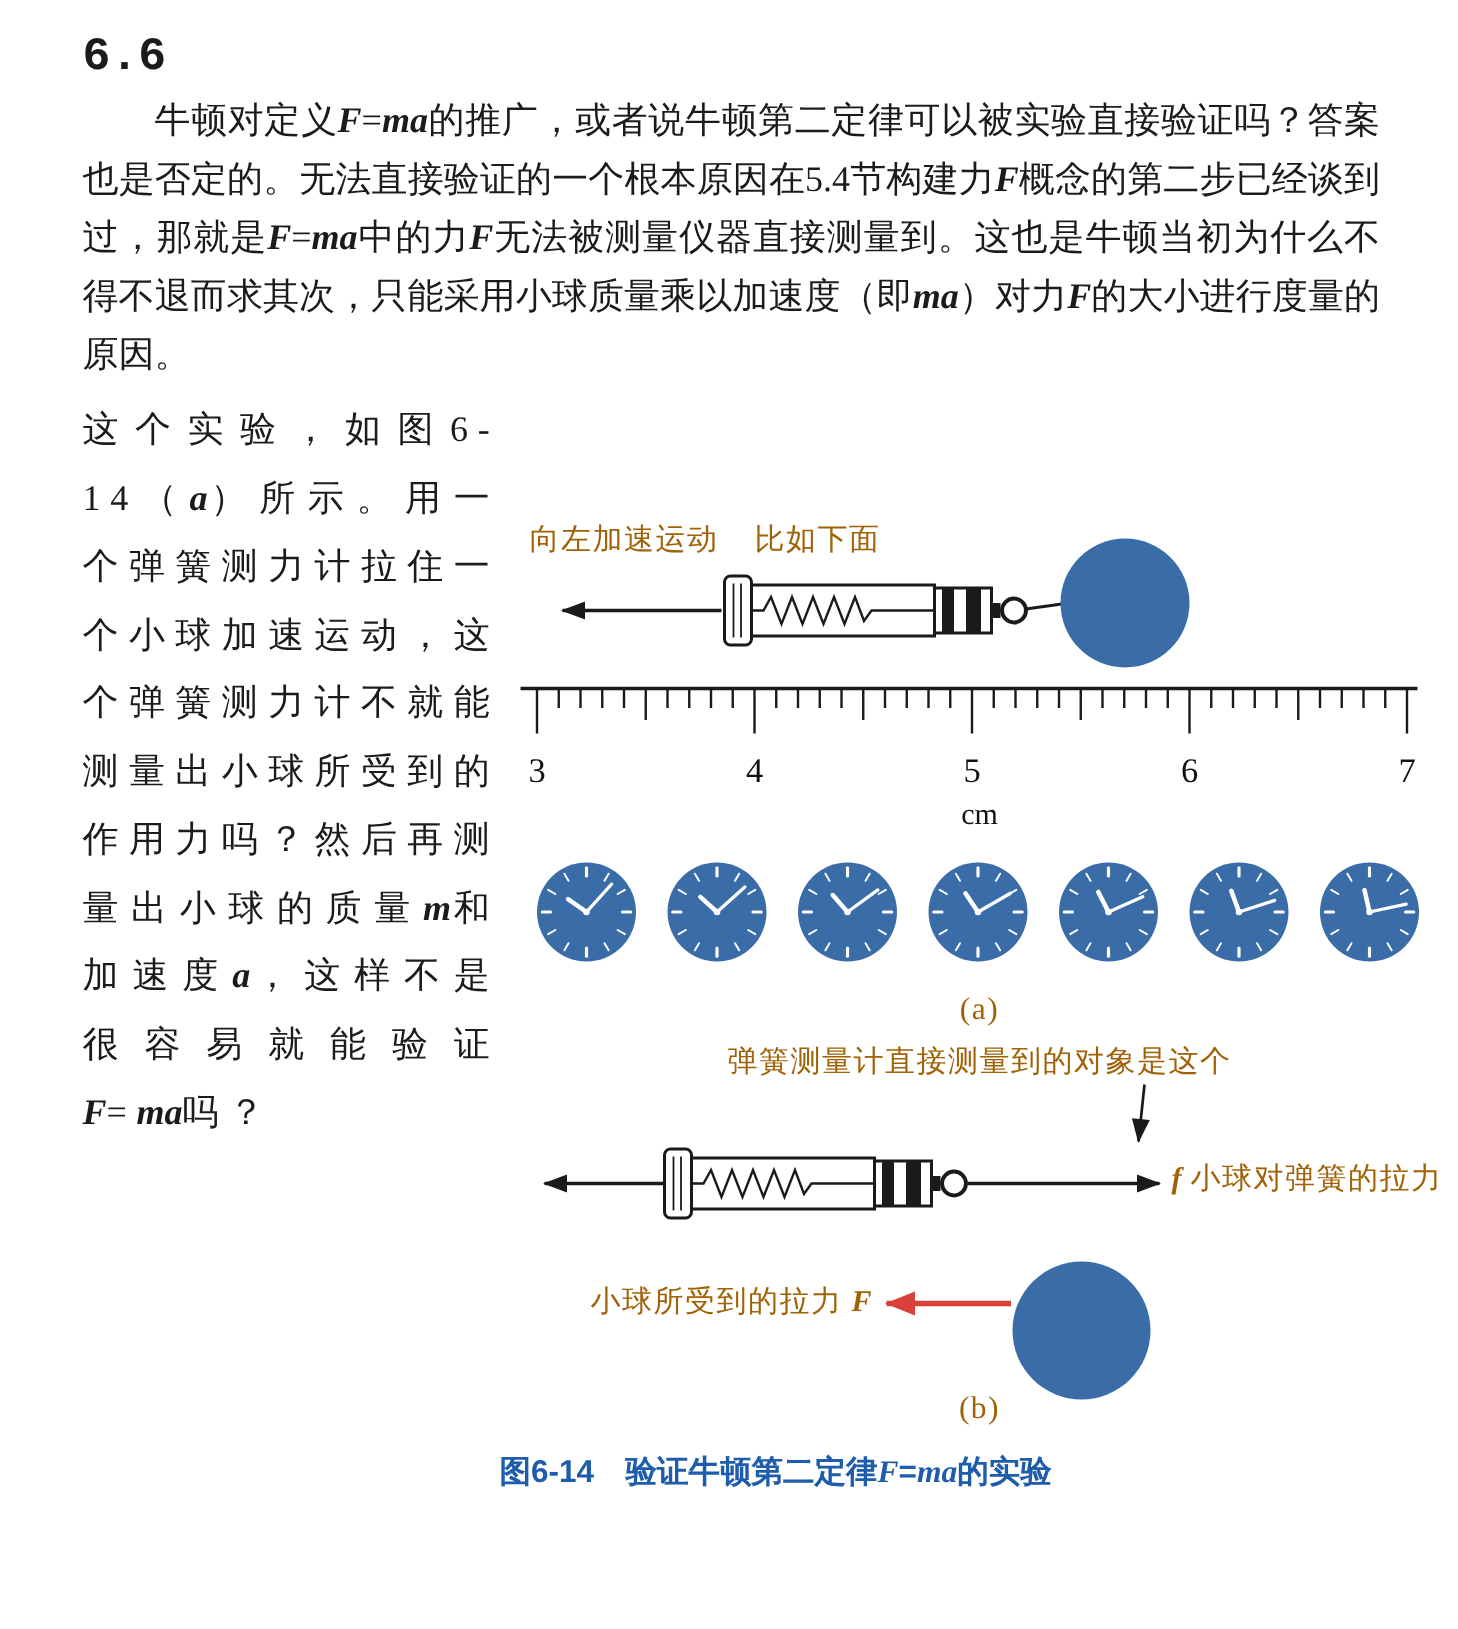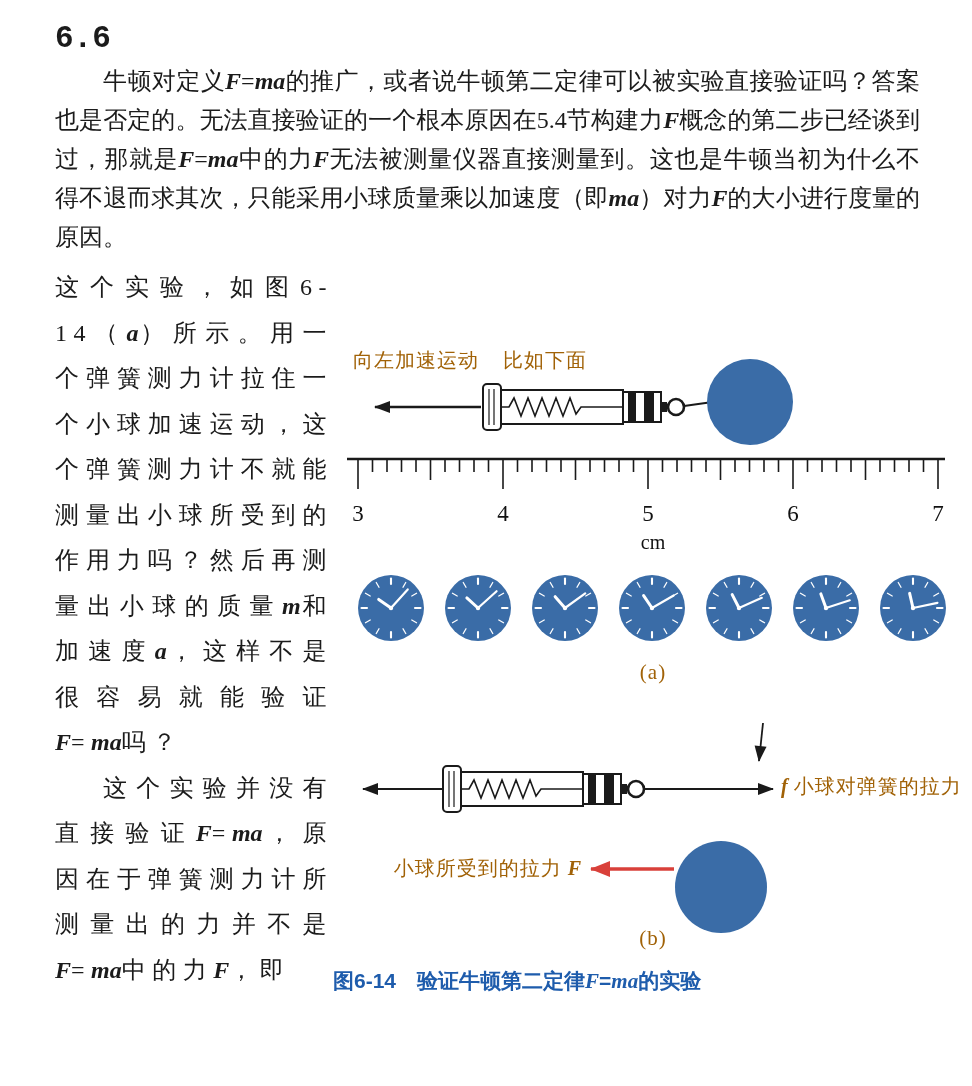--- a/index.html
+++ b/index.html
@@ -82,21 +82,20 @@
     <span>6.6</span>
   </h1>
 
   <p class="body-par p1">牛顿对定义<span class="math">F</span>=<span class="math">ma</span>的推广，或者说牛顿第二定律可以被实验直接验证吗？答案也是否定的。无法直接验证的一个根本原因在5.4节构建力<span class="math">F</span>概念的第二步已经谈到过，那就是<span class="math">F</span>=<span class="math">ma</span>中的力<span class="math">F</span>无法被测量仪器直接测量到。这也是牛顿当初为什么不得不退而求其次，只能采用小球质量乘以加速度（即<span class="math">ma</span>）对力<span class="math">F</span>的大小进行度量的原因。</p>
 
 
   <div class="columns">
 
     <div class="left-col">
       <p>这个实验，如图6-14（<span class="math">a</span>）所示。用一个弹簧测力计拉住一个小球加速运动，这个弹簧测力计不就能测量出小球所受到的作用力吗？然后再测量出小球的质量<span class="math">m</span>和加速度<span class="math">a</span>，这样不是很容易就能验证<span class="math">F</span>=<span class="math">ma</span>吗？</p>
-      <p class="indent">这个实验并没有直接验证<span class="math">F</span>=<span class="math">ma</span>，原因在于弹簧测力计所测量出的力并不是<span class="math">F</span>=<span class="math">ma</span>中的力<span class="math">F</span>，即</p>
     </div>
 
     <figure class="fig">
       <div class="fig-canvas">
 
         <svg class="fig-svg" width="640" height="630" viewBox="0 0 640 630">
           <defs>
             <marker id="mA" markerUnits="userSpaceOnUse" markerWidth="18" markerHeight="14" refX="16" refY="7" orient="auto-start-reverse">
               <path d="M1,1 L17,7 L1,13 z" class="inkfill"></path>
             </marker>
@@ -308,20 +307,21 @@
             <use href="#scale" x="110" y="460"></use>
             <line x1="312" y1="460" x2="440" y2="460" class="ink" stroke-width="2.2" marker-end="url(#mA)"></line>
             <circle cx="388" cy="558" r="46" class="ball"></circle>
             <line x1="341" y1="540" x2="258" y2="540" class="red" stroke-width="3.6" marker-end="url(#mR)"></line>
           </g>
         </svg>
 
         <div class="fig-label lbl-motion">向左加速运动</div>
         <div class="fig-label lbl-scale-a">比如下面</div>
         <div class="fig-label lbl-tag-a">(a)</div>
+        <div class="fig-label lbl-pointer">弹簧测量计直接测量到的对象是这个</div>
         <div class="fig-label lbl-f"><span class="math">f</span> 小球对弹簧的拉力</div>
         <div class="fig-label lbl-force">小球所受到的拉力 <span class="math">F</span></div>
         <div class="fig-label lbl-tag-b">(b)</div>
       </div>
 
       <figcaption class="fig-caption">图6-14　验证牛顿第二定律<span class="math">F</span>=<span class="math">ma</span>的实验</figcaption>
     </figure>
   </div>
 </div>
 

